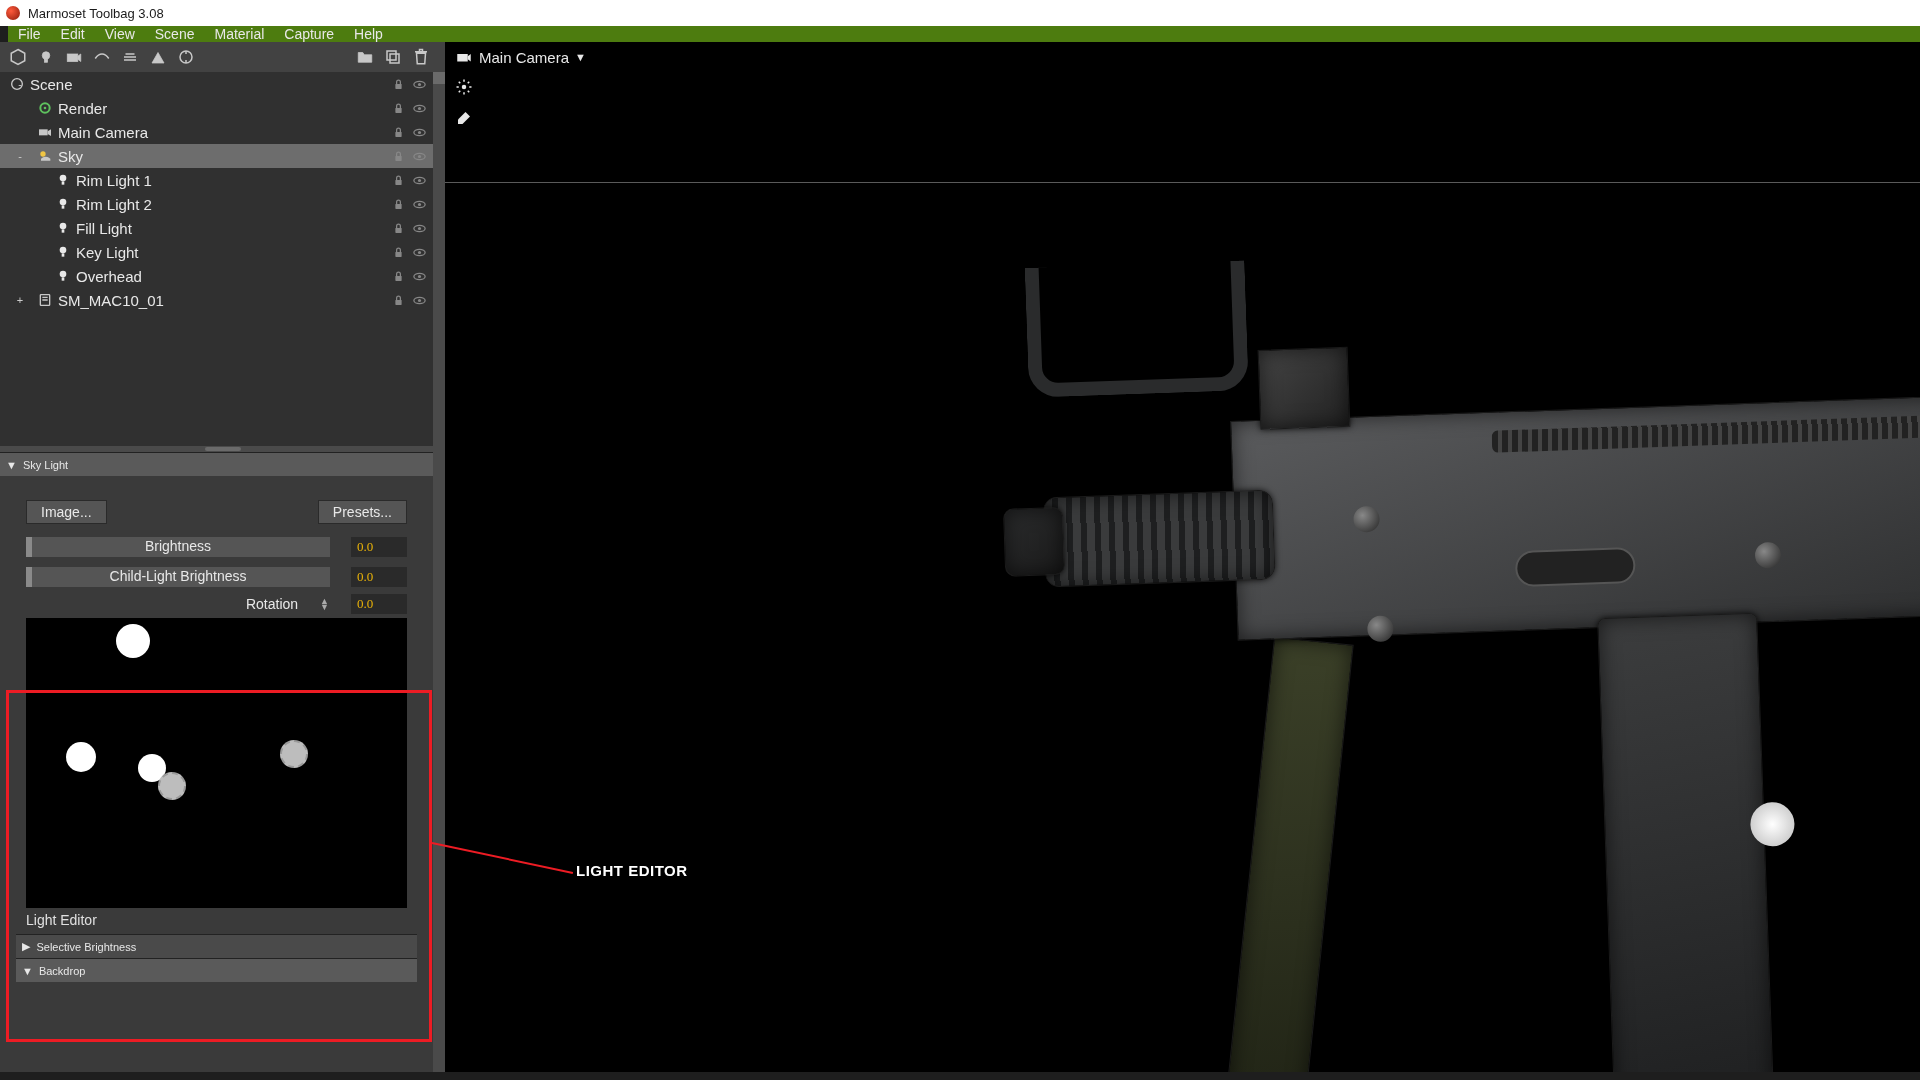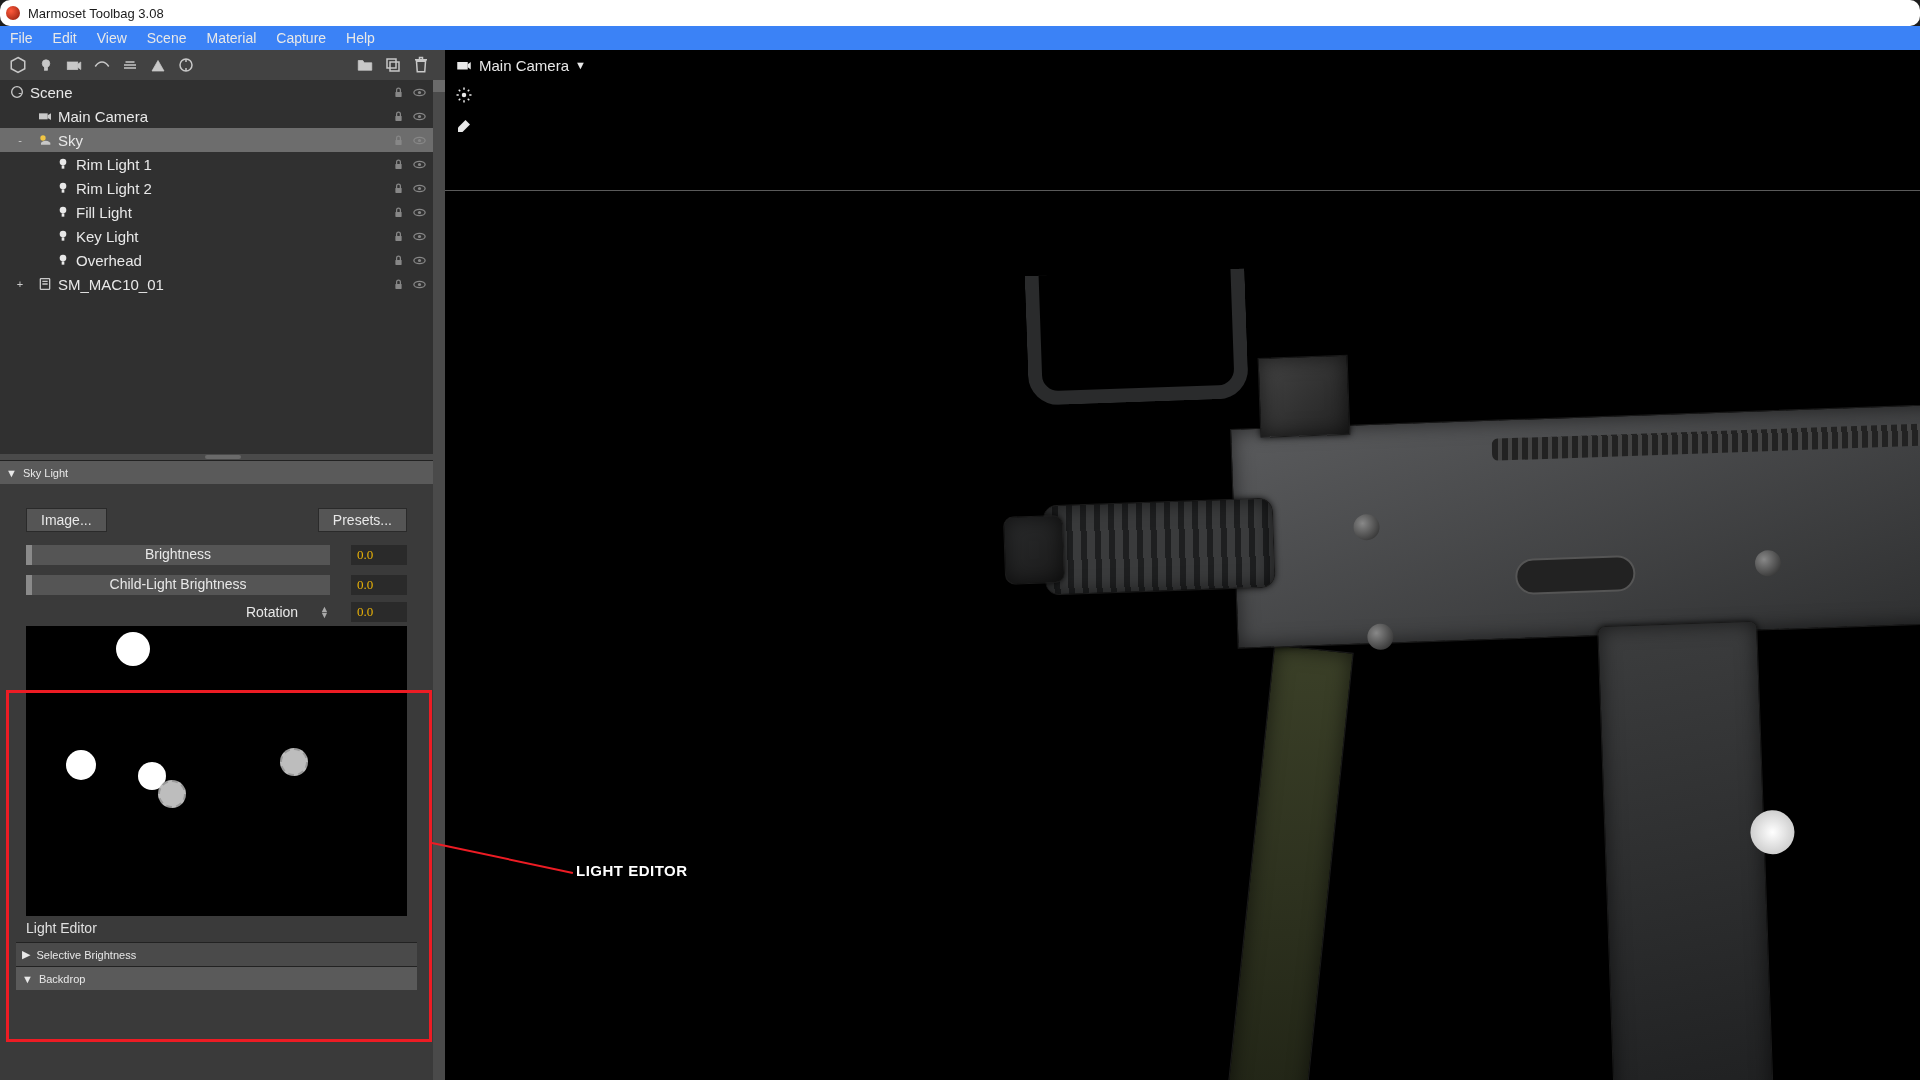--- a/index.html
+++ b/index.html
@@ -1,24 +1,24 @@
 <!DOCTYPE html>
 <html><head>
 <meta charset="utf-8">
 <style>
 * { margin:0; padding:0; box-sizing:border-box; font-family:"Segoe UI",Tahoma,sans-serif; user-select:none; }
 body { width:1920px; height:1080px; background:#1e1e1e; color:#e8e8e8; font-size:14px; overflow:hidden; position:relative; }
 
 
-.titlebar { height:26px; width:100%; background:#fff; display:flex; align-items:center; padding:0 6px; gap:8px;border-radius:10px; }
+.titlebar { height:26px; width:100%; background:#fff; display:flex; align-items:center; padding:0 6px; gap:8px; }
 .titlebar .logo { width:14px; height:14px; border-radius:50%; background:radial-gradient(circle at 35% 35%,#ff5a3c,#8a1a0a); }
 .titlebar .title { color:#1a1a1a; font-size:13px; }
 
 
-.menubar { height:24px; background:#3b82f6; display:flex; align-items:center; padding:0 6px; }
+.menubar { height:16px; background:#4d7c0f; display:flex; align-items:center; padding:0 6px;margin-left:8px; }
 .menubar .m { padding:2px 10px; font-size:14px; color:#e8e8e8; cursor:default; }
 .menubar .m:first-child { padding-left:4px; }
 
 
 .workspace { display:flex; height:calc(100% - 50px); }
 .sidebar { width:445px; background:#3a3a3a; display:flex; flex-direction:column; }
 .viewport { flex:1; background:#000; position:relative; overflow:hidden; }
 
 
 .toolbar { height:30px; background:#424242; display:flex; align-items:center; padding:0 6px; gap:4px; }
@@ -193,20 +193,39 @@
                 <path d="M9 11V8a3 3 0 016 0v3" fill="none" stroke="#878787" stroke-width="2"></path>
               </svg>
               <svg viewBox="0 0 24 24">
                 <ellipse cx="12" cy="12" rx="9" ry="5" fill="none" stroke="#878787" stroke-width="2"></ellipse>
                 <circle cx="12" cy="12" r="2.5"></circle>
               </svg>
             </span>
           </div>
           <div class="tree-row indent-1">
             <span class="ic">
+              <svg viewBox="0 0 24 24">
+                <circle cx="12" cy="12" r="7" fill="none" stroke="#5ec15e" stroke-width="3"></circle>
+                <circle cx="12" cy="12" r="2" fill="#5ec15e"></circle>
+              </svg>
+            </span>
+            <span class="label">Render</span>
+            <span class="rowicons">
+              <svg viewBox="0 0 24 24">
+                <rect x="7" y="11" width="10" height="8" rx="1"></rect>
+                <path d="M9 11V8a3 3 0 016 0v3" fill="none" stroke="#878787" stroke-width="2"></path>
+              </svg>
+              <svg viewBox="0 0 24 24">
+                <ellipse cx="12" cy="12" rx="9" ry="5" fill="none" stroke="#878787" stroke-width="2"></ellipse>
+                <circle cx="12" cy="12" r="2.5"></circle>
+              </svg>
+            </span>
+          </div>
+          <div class="tree-row indent-1">
+            <span class="ic">
               <svg viewBox="0 0 24 24" fill="#c8c8c8">
                 <rect x="3" y="8" width="13" height="9"></rect>
                 <path d="M16 11l5-3v10l-5-3z"></path>
               </svg>
             </span>
             <span class="label">Main Camera</span>
             <span class="rowicons">
               <svg viewBox="0 0 24 24">
                 <rect x="7" y="11" width="10" height="8" rx="1"></rect>
                 <path d="M9 11V8a3 3 0 016 0v3" fill="none" stroke="#878787" stroke-width="2"></path>

